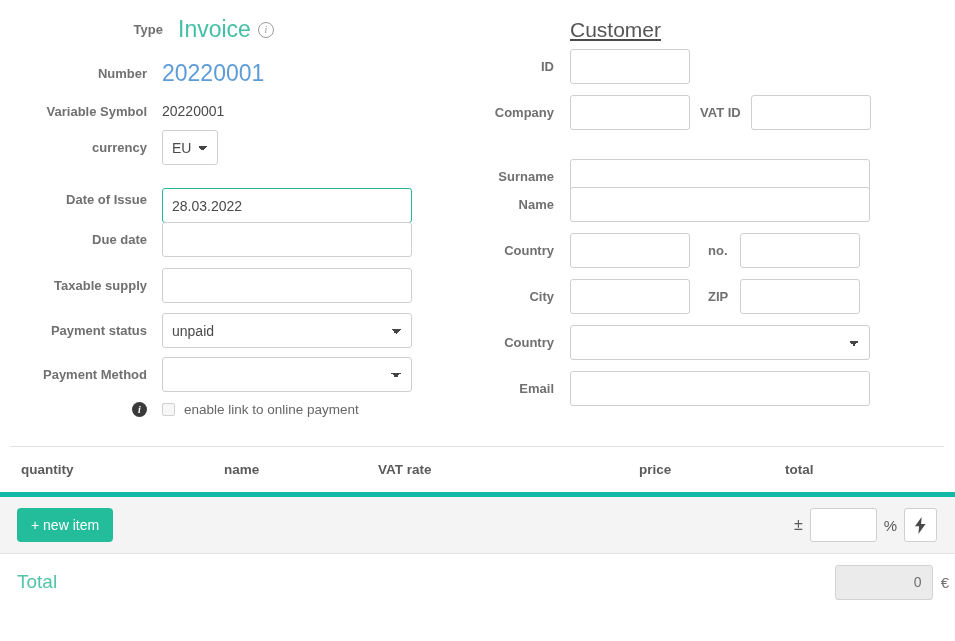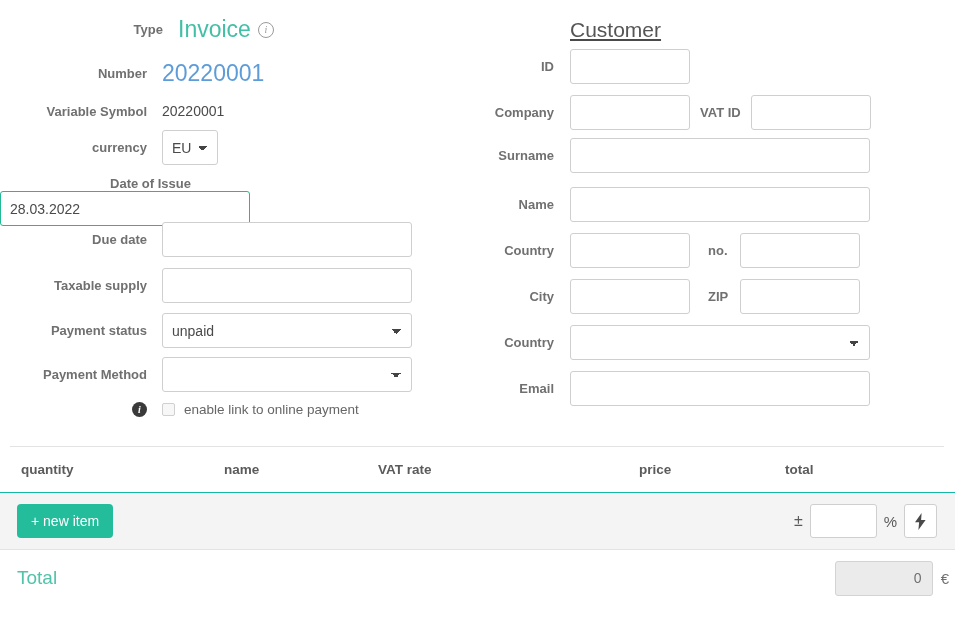--- a/index.html
+++ b/index.html
@@ -159,20 +159,21 @@
     font-family: "Liberation Sans", sans-serif;
     font-size: 14px;
     color: #4a4a4a;
     padding: 0 9px;
     outline: none;
   }
   input.tf::placeholder { color: #b5b5b5; }
   input.tf.focused {
     border: 1px solid #23b994;
     box-shadow: none;
+    margin-top: 12px;
   }
   select.sel {
     appearance: none;
     -webkit-appearance: none;
     padding-right: 26px;
     background-image:
       linear-gradient(45deg, transparent 50%, #444 50%),
       linear-gradient(135deg, #444 50%, transparent 50%);
     background-position:
       calc(100% - 15px) 15px,
@@ -235,21 +236,21 @@
   .th-quantity { width: 203px; }
   .th-name     { width: 154px; }
   .th-vat      { width: 261px; }
   .th-price    { width: 146px; }
   .th-total    { width: 100px; }
 
   .item-row {
     position: relative;
     height: 56px;
     background: #f4f4f4;
-    border-top: 1px solid #14b8a6;
+    border-top: 5px solid #14b8a6;
     border-bottom: 1px solid #e3e3e3;
     display: flex;
     align-items: center;
   }
   .newitem-btn {
     margin-left: 17px;
     height: 34px;
     padding: 0 14px;
     background: #23bd9b;
     color: #fff;
@@ -366,21 +367,21 @@
         <span class="static-val">20220001</span>
       </div>
 
       <div class="row" style="top:130px; left:0;">
         <span class="lbl lbl-l">currency</span>
         <select class="sel narrow w69">
           <option>EUR</option>
         </select>
       </div>
 
-      <div class="row" style="top:176px; left:0;flex-direction:column;">
+      <div class="row" style="top:176px; left:0;">
         <span class="lbl lbl-l">Date of Issue</span>
         <input class="tf w250 focused" type="text" value="28.03.2022" style="">
       </div>
 
       <div class="row" style="top:222px; left:0;">
         <span class="lbl lbl-l">Due date</span>
         <input class="tf w250" type="text" value="" style="">
       </div>
 
       <div class="row" style="top:268px; left:0;">
@@ -422,21 +423,21 @@
         <input class="tf w120" type="text" value="" style="">
       </div>
 
       <div class="row" style="top:95px; left:0;">
         <span class="lbl lbl-r">Company</span>
         <input class="tf w120" type="text" value="" style="">
         <span class="lbl-mid">VAT ID</span>
         <input class="tf w120" type="text" value="" style="">
       </div>
 
-      <div class="row" style="top:138px; left:0;justify-content:space-between;">
+      <div class="row" style="top:159px; left:0;justify-content:space-between;">
         <span class="lbl lbl-r">Surname</span>
         <input class="tf w300" type="text" value="" style="">
       </div>
 
       <div class="row" style="top:187px; left:0;">
         <span class="lbl lbl-r">Name</span>
         <input class="tf w300" type="text" value="" style="">
       </div>
 
       <div class="row" style="top:233px; left:0;">

